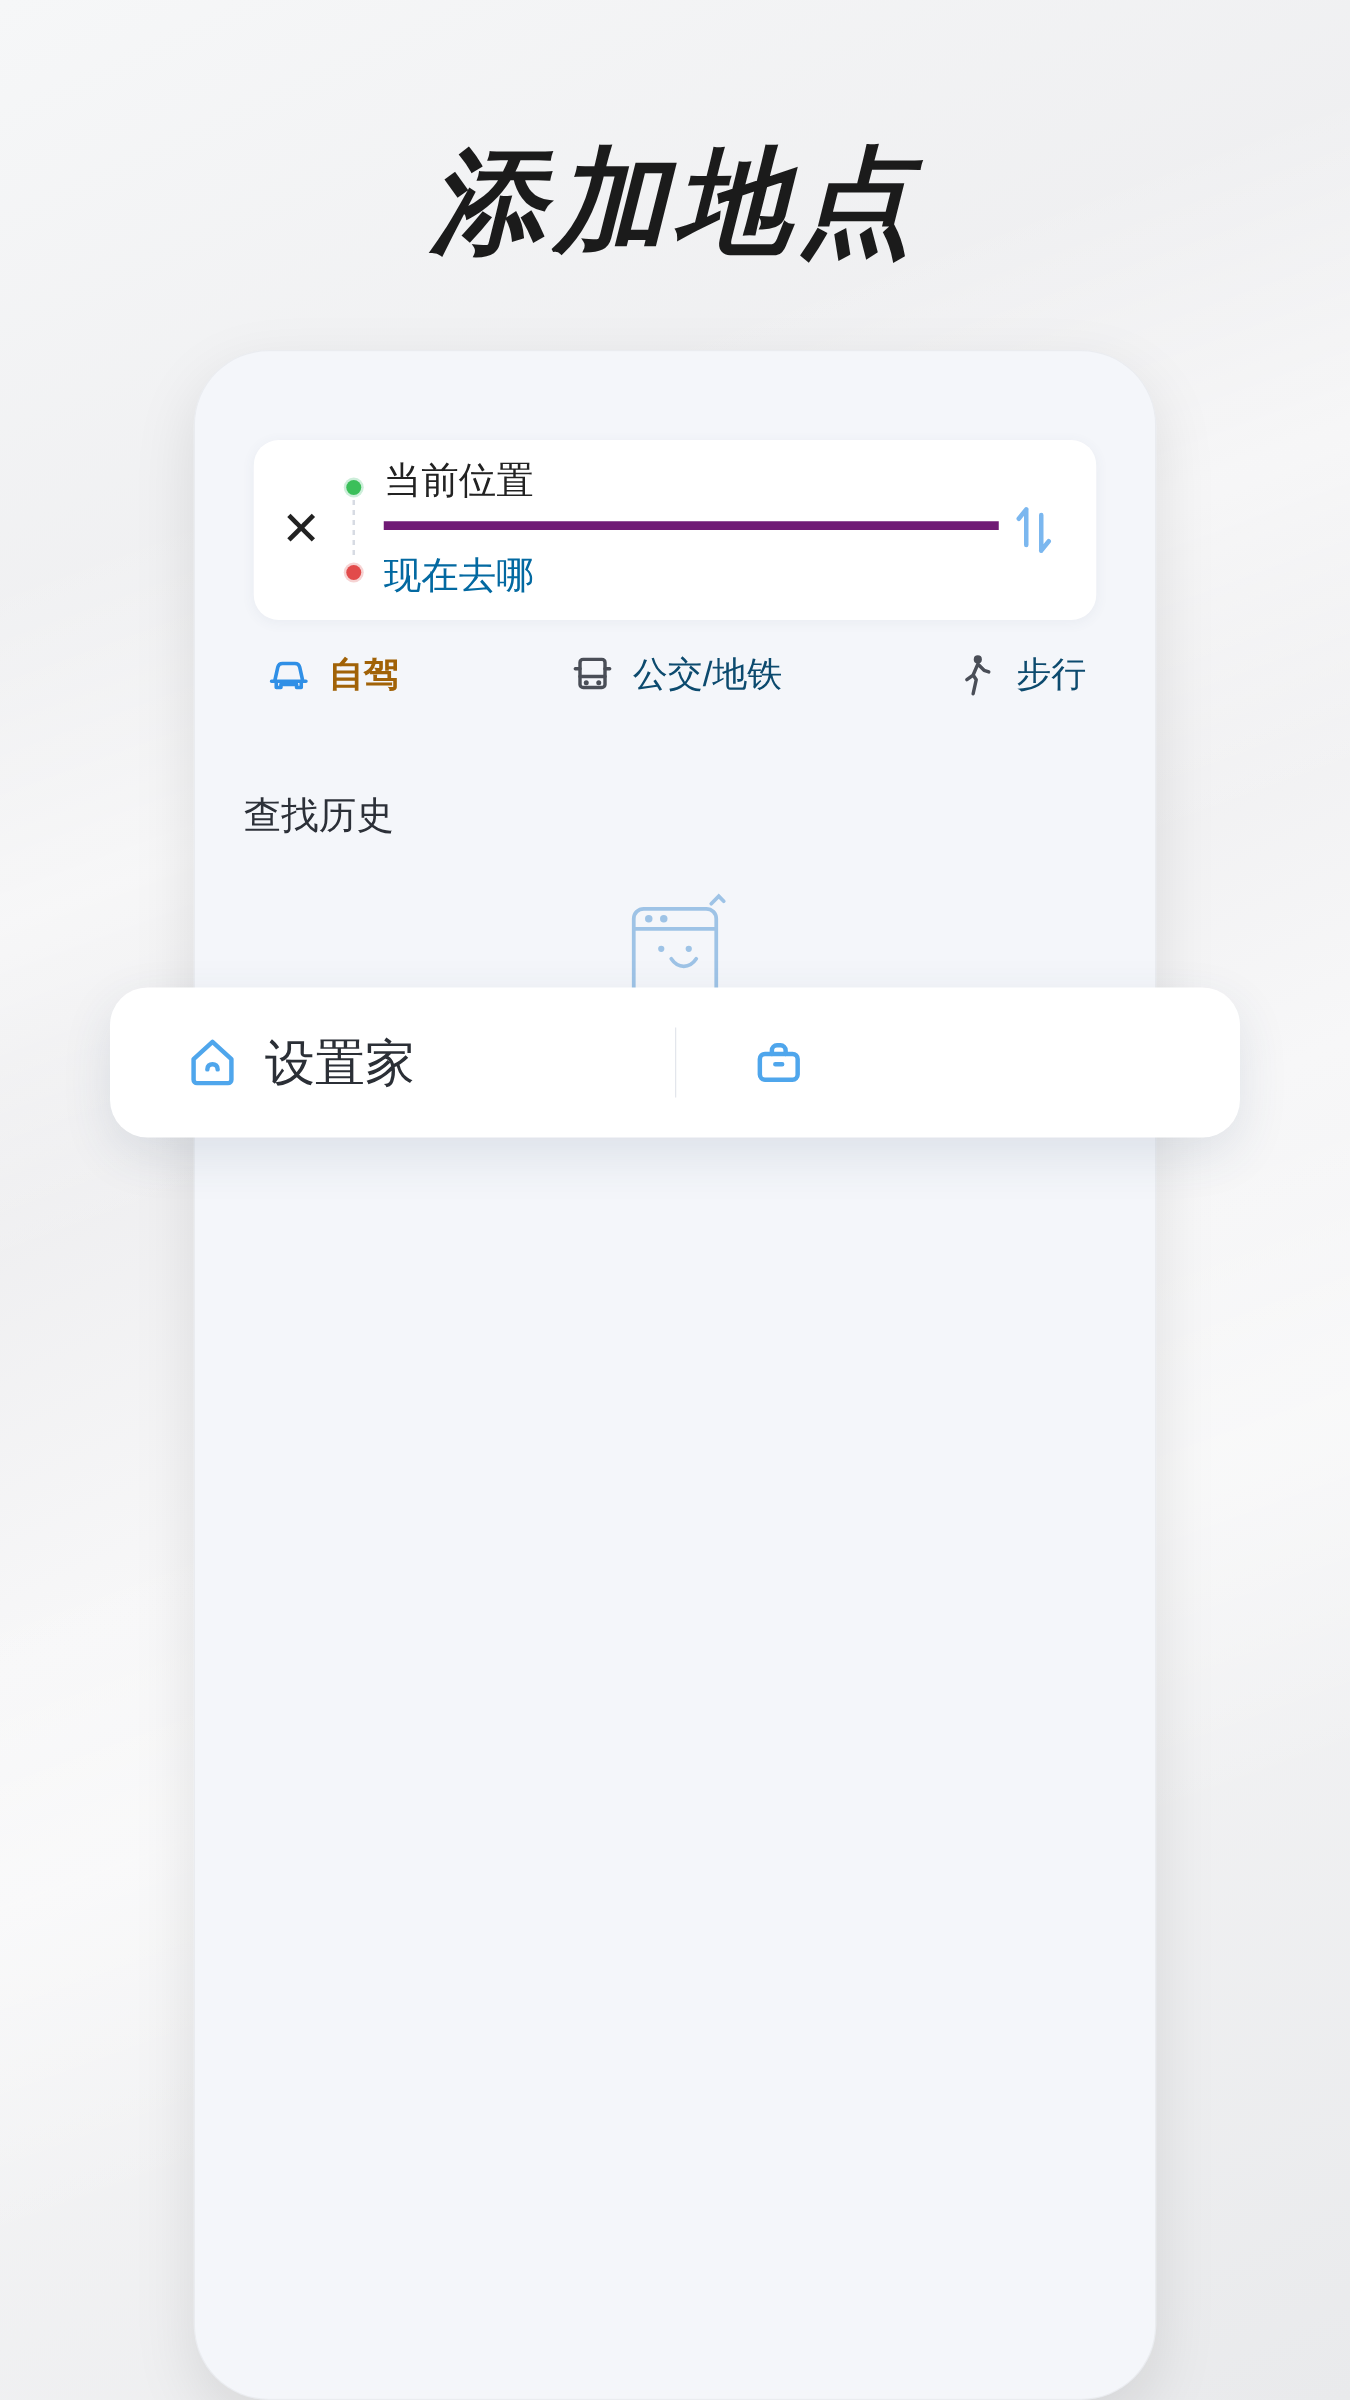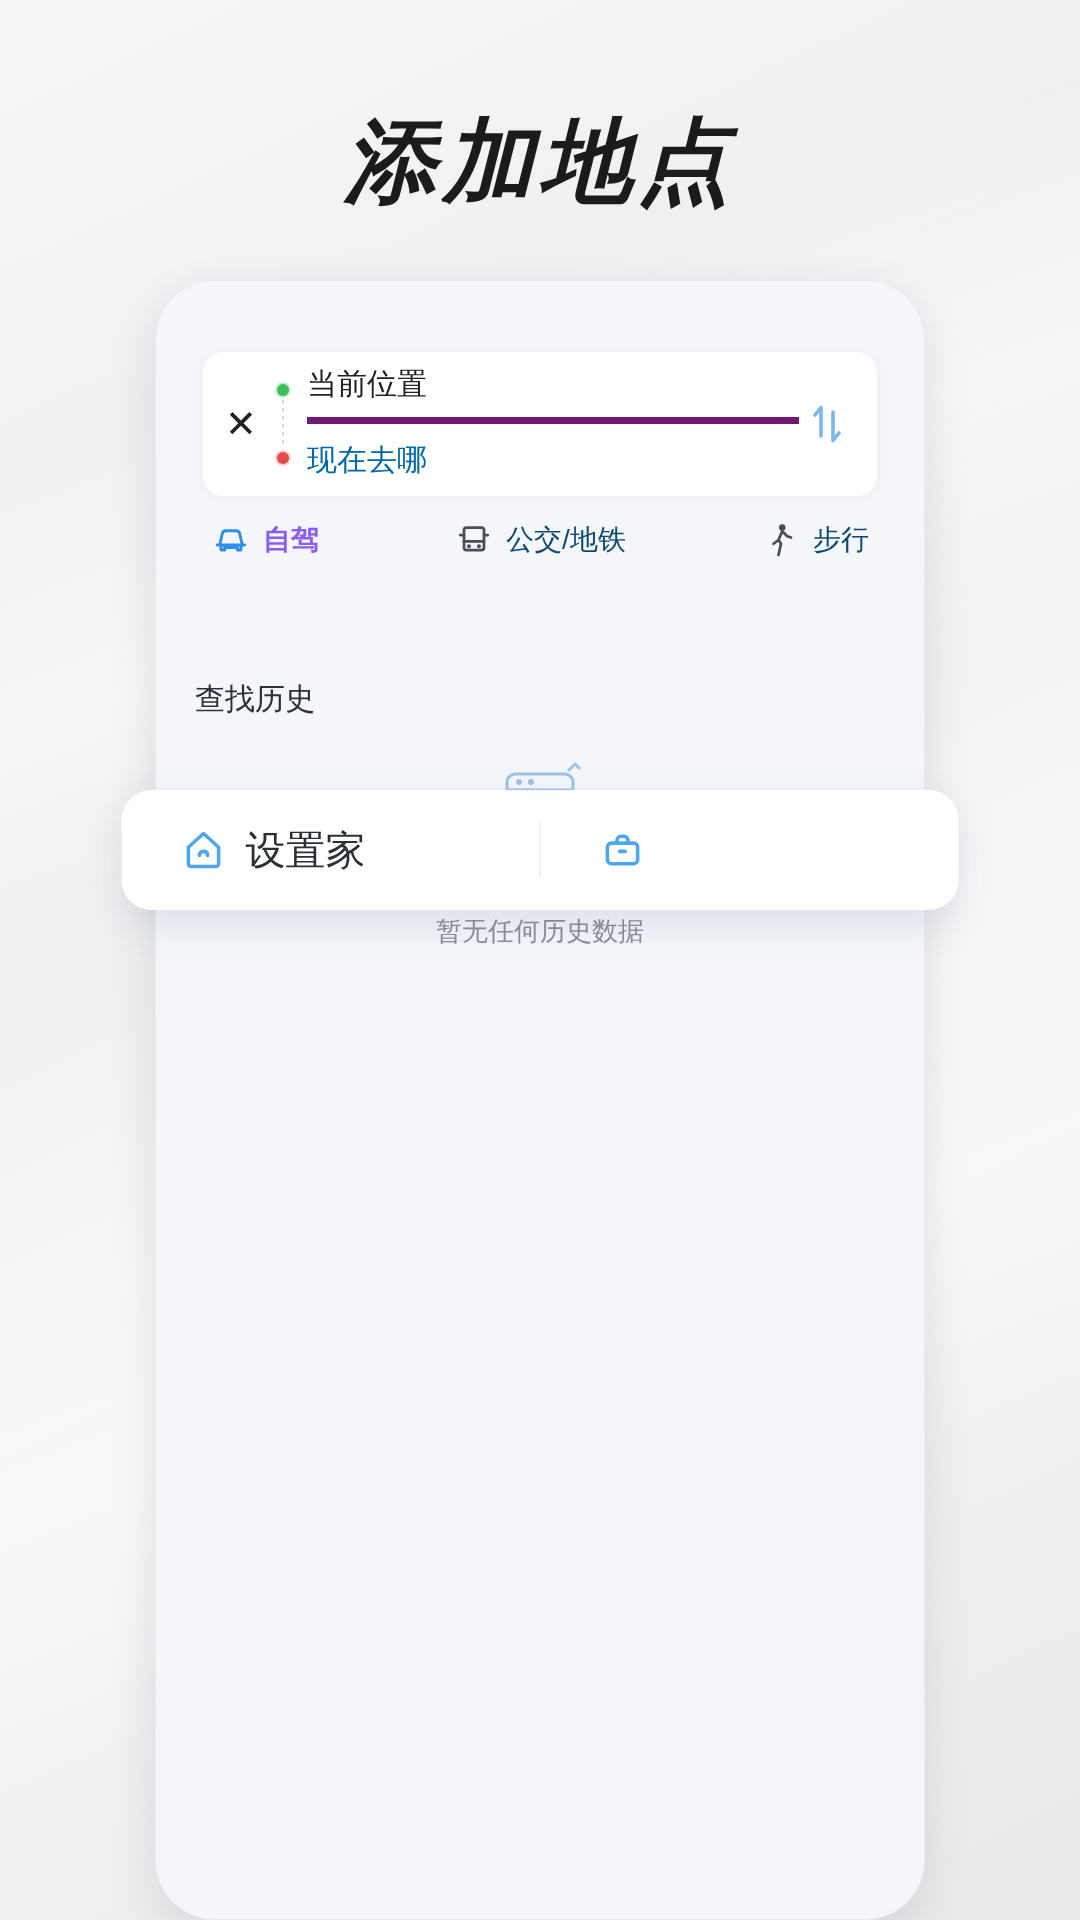--- a/index.html
+++ b/index.html
@@ -71,47 +71,47 @@
   .swap-col svg { width: 36px; height: 44px; }
 
   
   .modes {
     position: absolute;
     top: 240px; left: 48px; right: 48px;
     display: flex; justify-content: space-between;
     padding: 0 8px;
   }
   .mode { display: inline-flex; align-items: center; gap: 12px; font-size: 28px; color: #0c4a6e; }
-  .mode.active { color: #8b5cf6; font-weight: 600; }
+  .mode.active { color: #a16207; font-weight: 600; }
   .mode svg { width: 40px; height: 40px; }
   .mode.active svg path, .mode.active svg rect, .mode.active svg circle { stroke: #2f8fe6; }
 
   
   .quick-pill {
     position: absolute;
     top: 790px;   
     left: 50%; transform: translateX(-50%);
-    width: 837px; height: 120px;
+    width: 904px; height: 120px;
     background: #fff;
     border-radius: 30px;
     box-shadow: 0 14px 40px rgba(50,70,110,.12);
     display: flex;
     align-items: center;
     z-index: 5;
   }
   .quick-item { flex: 1; display: flex; align-items: center; justify-content: flex-start; gap: 20px; padding-left: 60px; font-size: 40px; color: #2b2f36; }
   .quick-item svg { width: 44px; height: 44px; }
   .quick-divider { width: 1px; height: 56px; background: #e3e6ec; }
 
   
   .history {
     position: absolute;
     top: 348px; left: 30px; right: 30px;
   }
-  .history-title { font-size: 30px; color: #2c3038; padding: 4px 10px 0; margin-top: 47px; }
+  .history-title { font-size: 30px; color: #2c3038; padding: 4px 10px 0; }
   .empty-wrap { margin-top: 40px; display: flex; flex-direction: column; align-items: center; gap: 24px; }
   .empty-wrap svg { width: 170px; height: 130px; }
   .empty-text { font-size: 26px; color: #8a8f99; }
 
 </style>
 </head>
 <body>
 
 <div class="headline">添加地点</div>
 

